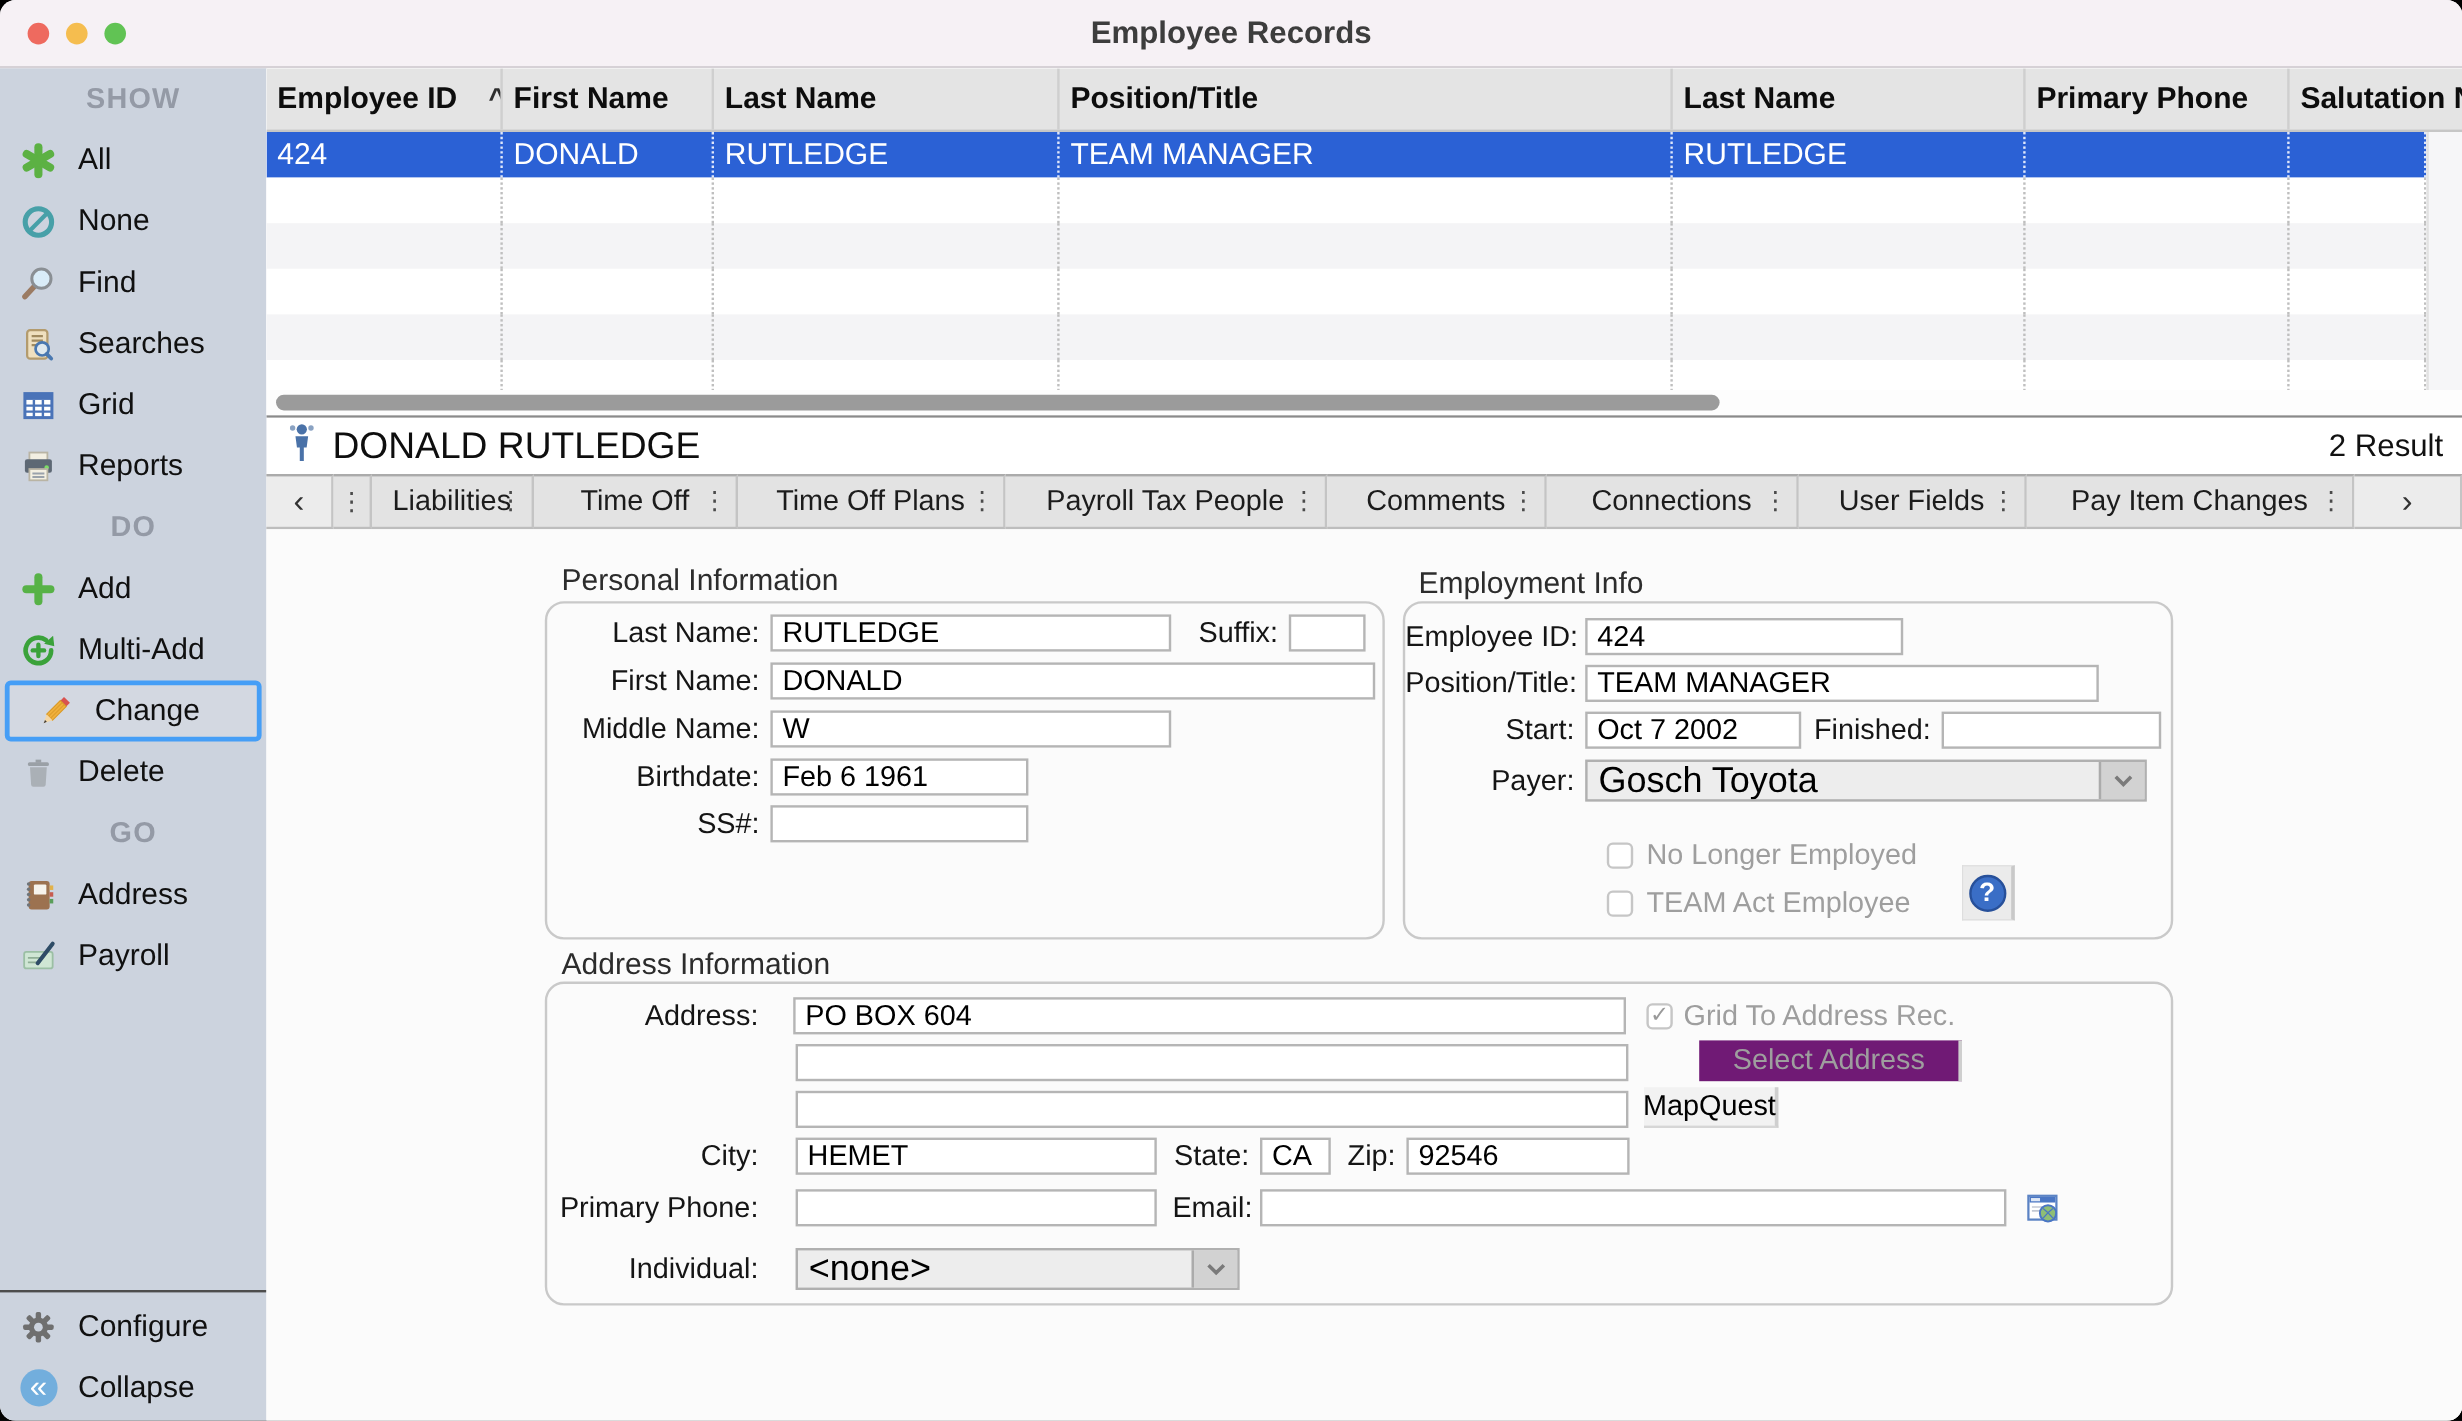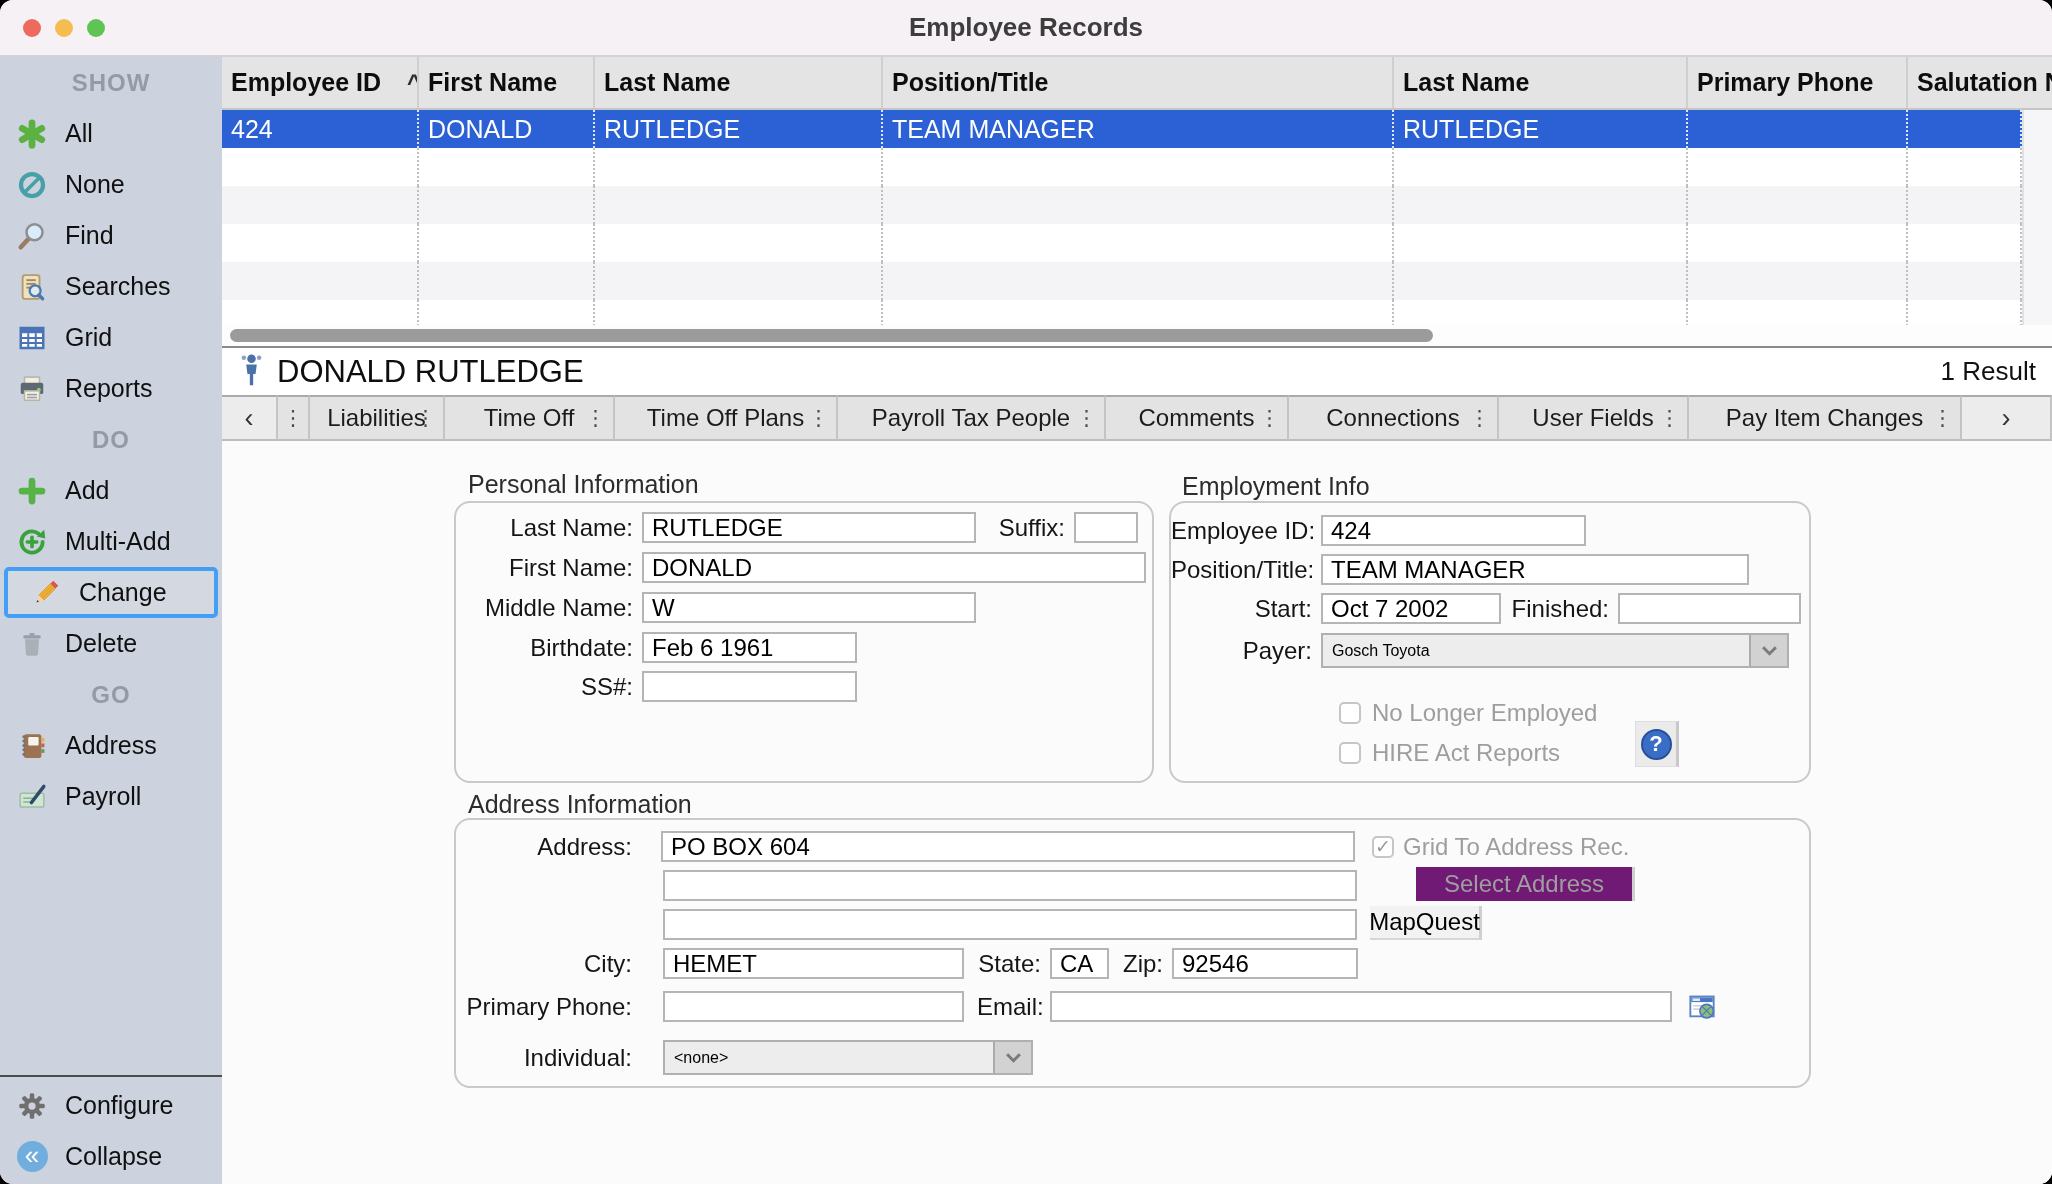--- a/index.html
+++ b/index.html
@@ -61,21 +61,21 @@
   .tw4{width:183px;} .tw5{width:210px;} .tw6{width:190px;} .tw7{width:273px;} .tw-r{flex:1;}
   
   .content{flex:1;position:relative;background:#fbfbfb;}
   .gtitle{position:absolute;font-size:25px;color:#2c2c2c;}
   .gbox{position:absolute;border:2px solid #c9c9c9;border-radius:16px;}
   .frow{position:absolute;left:0;right:0;display:flex;align-items:center;}
   .flabel{font-size:24px;color:#151515;text-align:right;padding-right:9px;flex:none;white-space:nowrap;}
   .fld{height:31px;border:2px solid #b5b5b5;background:#fff;font-family:"Liberation Sans",sans-serif;
        font-size:24px;color:#000;padding:0 8px;flex:none;}
   .dropdown{height:35px;background:#ededed;border:2px solid #b0b0b0;display:flex;align-items:stretch;flex:none;}
-  .dd-value{flex:1;display:flex;align-items:center;padding-left:9px;font-size:16px;color:#000;overflow:hidden;white-space:nowrap;}
+  .dd-value{flex:1;display:flex;align-items:center;padding-left:9px;font-size:30px;color:#000;overflow:hidden;white-space:nowrap;}
   .dd-btn{width:38px;background:#d2d2d2;border-left:2px solid #ababab;display:flex;align-items:center;justify-content:center;flex:none;}
   .cbx{width:22px;height:22px;border:2px solid #c6c6c6;border-radius:5px;background:#fff;flex:none;
        display:flex;align-items:center;justify-content:center;}
   .tick{font-style:normal;font-size:19px;color:#9a9a9a;line-height:1;}
   .gray-lbl{font-size:24px;color:#9e9e9e;white-space:nowrap;}
   .btn-flat{height:34px;display:flex;align-items:center;justify-content:center;font-size:24px;flex:none;border:none;
             font-family:"Liberation Sans",sans-serif;}
   .btn-select{width:219px;background:#701a75;color:#9e9e9e;border-right:3px solid #cfcfcf;}
   .btn-mapq{width:112px;background:#f2f2f2;color:#000;border-right:3px solid #cfcfcf;border-bottom:2px solid #d6d6d6;}
   .help-btn{width:44px;height:46px;background:#ebebeb;border:1px solid #dedede;border-right:3px solid #c9c9c9;
@@ -375,21 +375,21 @@
       </div>
 
       <div class="rec-head">
         <span><svg width="27" height="34" viewBox="0 0 24 30">
               <circle cx="12" cy="5" r="3.8" fill="#4a72a8"></circle>
               <circle cx="5.2" cy="4" r="2" fill="#8aa2c2"></circle>
               <circle cx="18.8" cy="4" r="2" fill="#8aa2c2"></circle>
               <path d="M7.3 10.2 h9.4 l-1.1 8.3 h-2.1 v10 h-3 v-10 h-2.1 z" fill="#4a72a8"></path>
             </svg></span>
         <span class="rec-name">DONALD RUTLEDGE</span>
-        <span class="rec-count">1 Result</span>
+        <span class="rec-count">2 Result</span>
       </div>
 
       <div class="tabbar">
         <div class="tabseg btn tw-l">
             <span>‹</span>
           </div>
         <div class="tabseg tw-stub">
             <span class="tab-handle" style="position:static;transform:none;">⋮</span>
           </div>
         <div class="tabseg tw0">
@@ -483,21 +483,21 @@
                   </svg>
                 </span>
             </div>
           </div>
           <div class="frow" style="top:196px;left:168px;gap:11px;">
             <span class="cbx"></span>
             <span class="gray-lbl">No Longer Employed</span>
           </div>
           <div class="frow" style="top:236px;left:168px;gap:11px;">
             <span class="cbx"></span>
-            <span class="gray-lbl">HIRE Act Reports</span>
+            <span class="gray-lbl">TEAM Act Employee</span>
           </div>
           <div class="abs help-btn" style="left:464px;top:218px;">
             <span class="help-circle">?</span>
           </div>
         </div>
 
         <div class="gtitle" style="left:246px;top:349px;">Address Information</div>
         <div class="gbox" style="left:232px;top:377px;width:1357px;height:270px;">
           <div class="frow" style="top:11px;">
             <span class="flabel" style="width:185px;">Address:</span>

